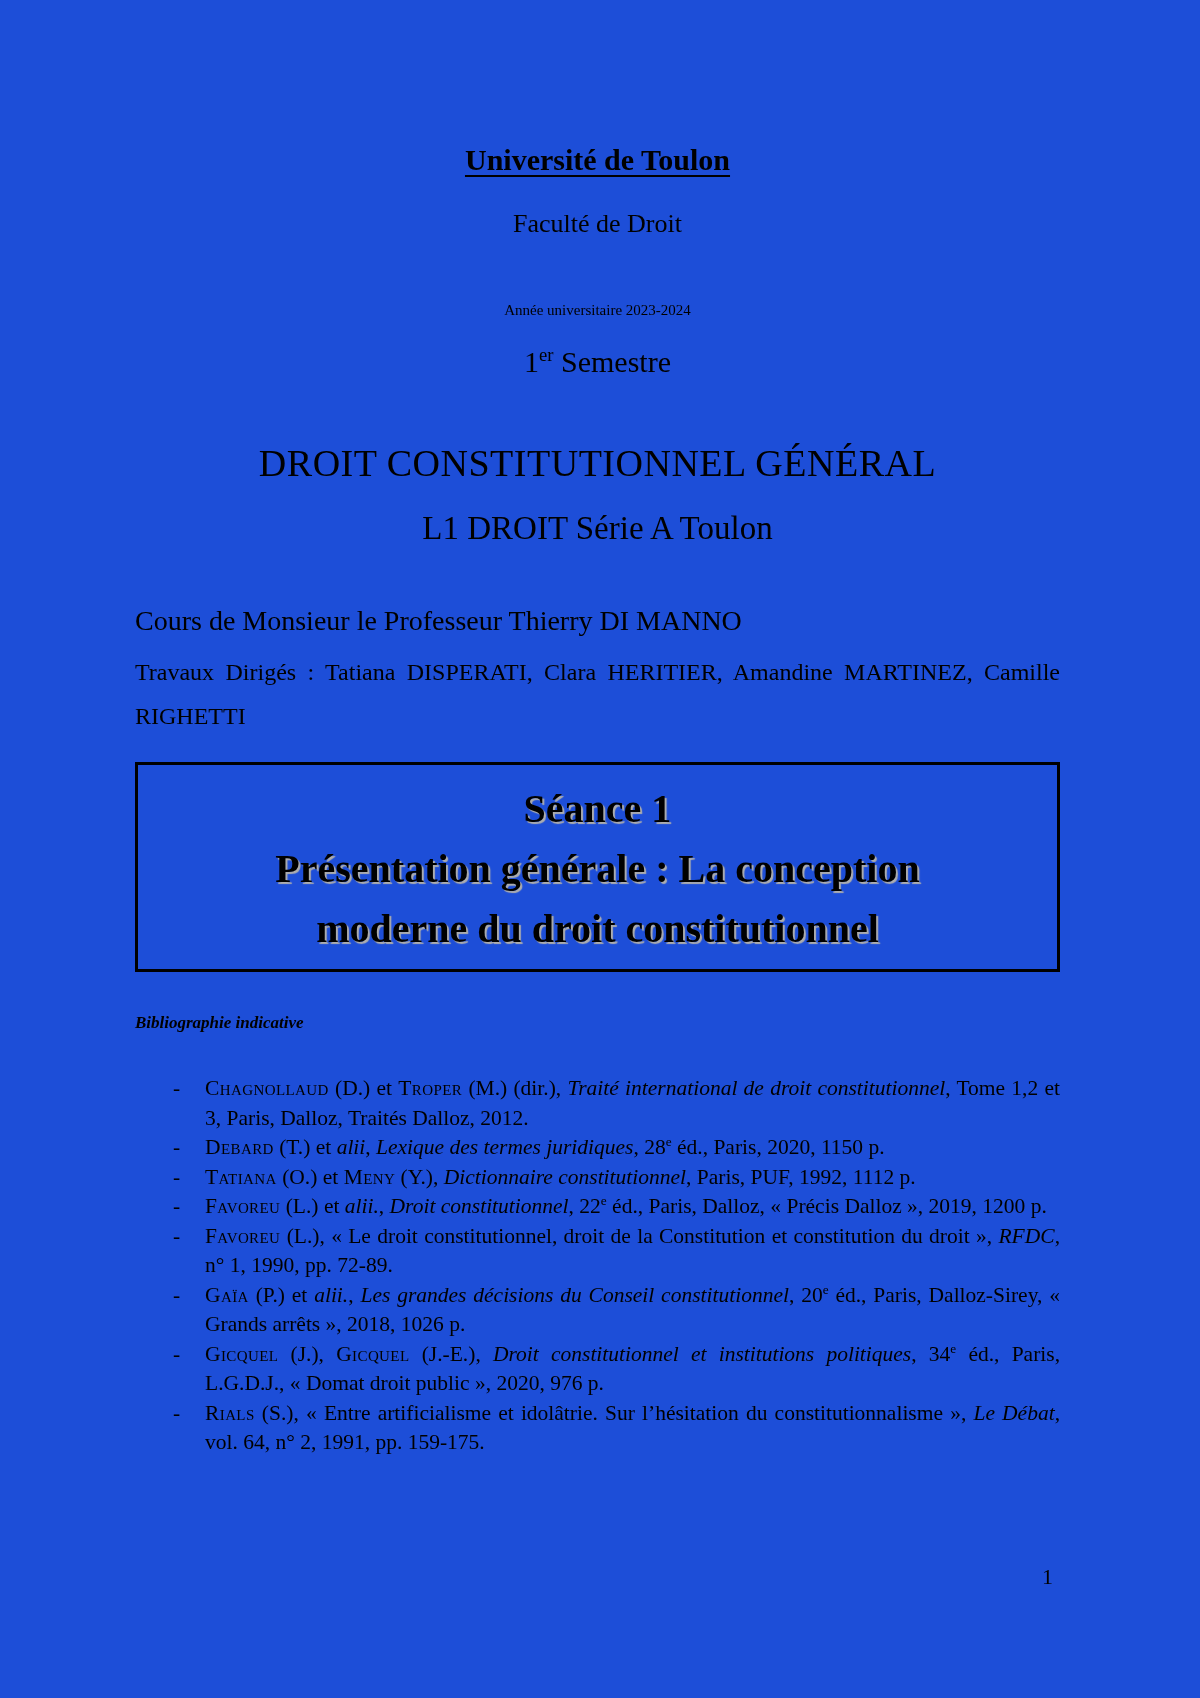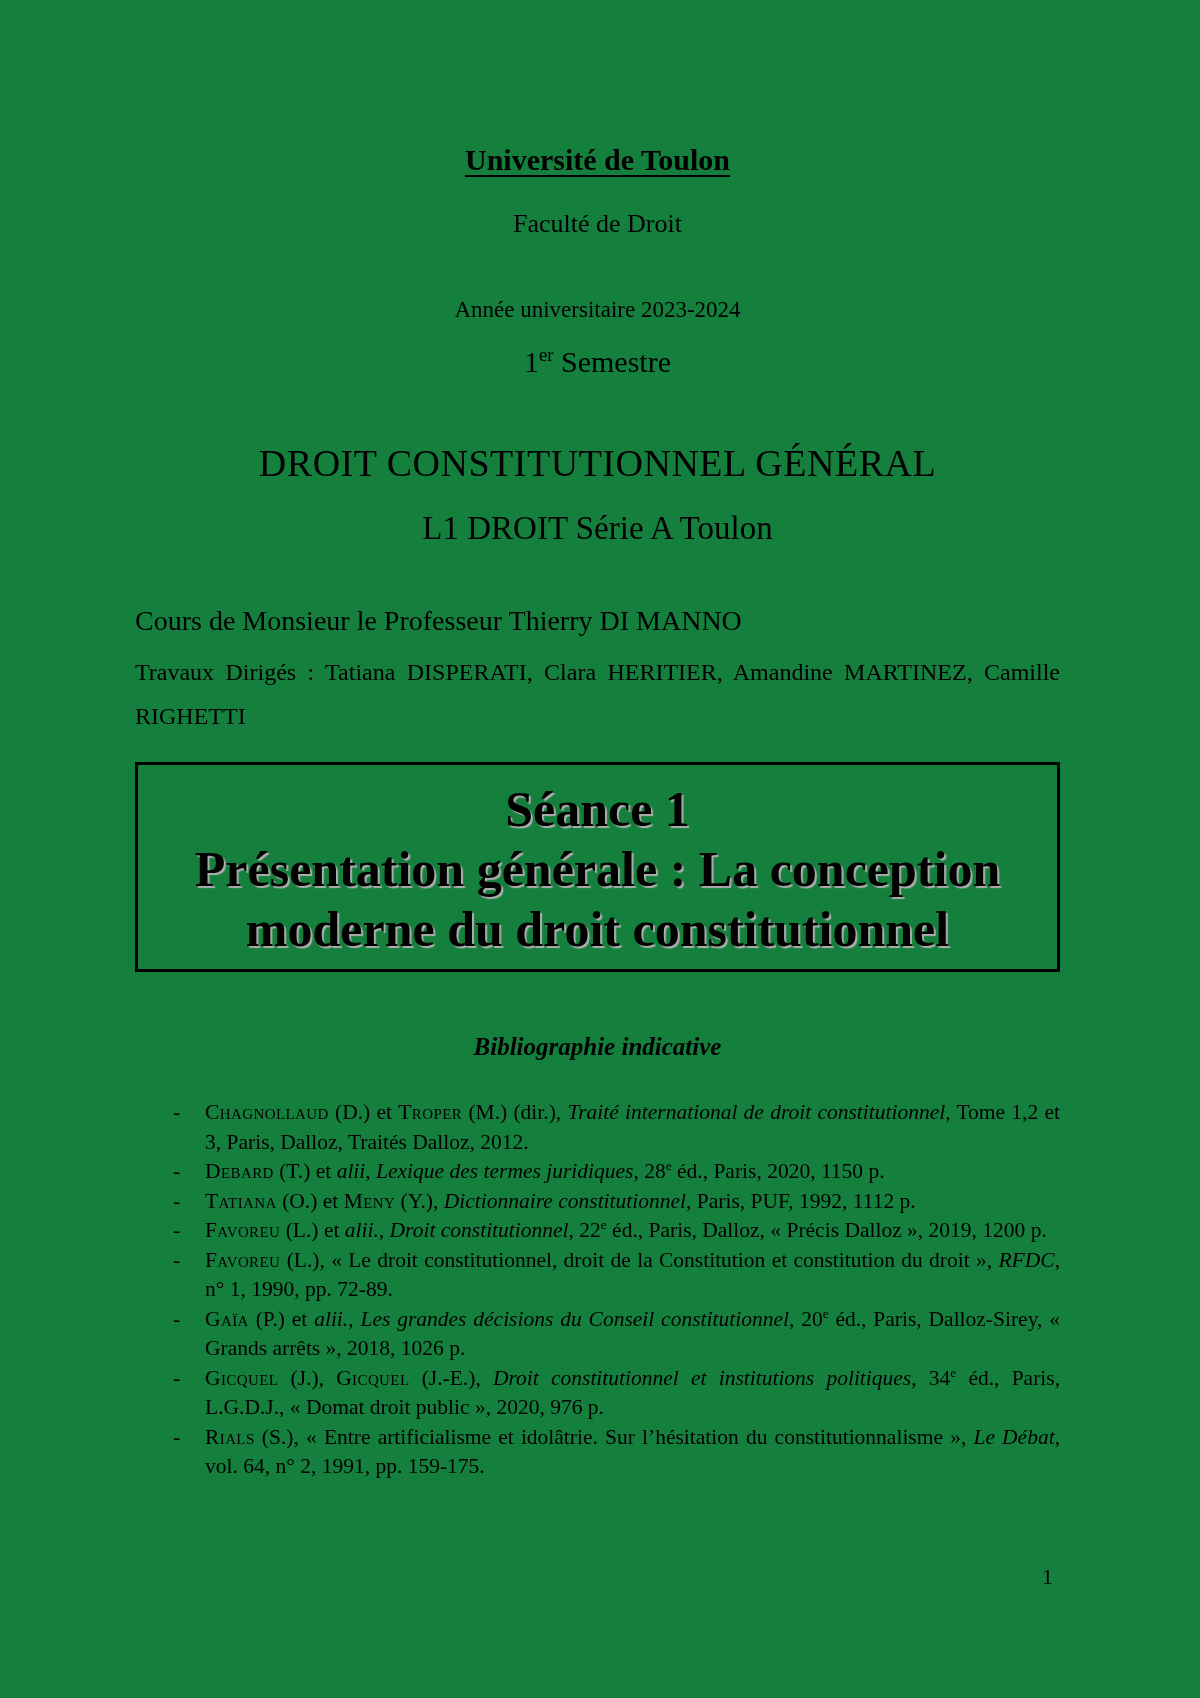--- a/index.html
+++ b/index.html
@@ -1,21 +1,21 @@
 <!DOCTYPE html>
 <html lang="fr"><head>
 <meta charset="utf-8">
 <style>
   html, body { margin: 0; padding: 0; background: #ffffff; }
   .page {
     position: relative;
     width: 1200px;
     height: 1698px;
     margin: 0 auto;
-    background: #15803d;
+    background: #1d4ed8;
     color: #000000;
     font-family: "Liberation Serif", "DejaVu Serif", serif;
     box-sizing: border-box;
     padding: 128px 140px 0 135px;
     overflow: hidden;
   }
   .center { text-align: center; }
   h1, h2, p, ul { margin: 0; padding: 0; font-weight: normal; }
 
   .univ {
@@ -28,21 +28,21 @@
     text-underline-offset: 5px;
   }
   .faculty {
     margin-top: 30px;
     font-size: 26px;
     line-height: 32px;
     font-weight: normal;
   }
   .year {
     margin-top: 56px;
-    font-size: 23px;
+    font-size: 15px;
     line-height: 28px;
   }
   .semester {
     margin-top: 24px;
     font-size: 30px;
     line-height: 28px;
   }
   .semester sup, .bib-item sup {
     font-size: 0.62em;
     line-height: 0;
@@ -71,32 +71,31 @@
     line-height: 44px;
     text-align: justify;
   }
   .session-box {
     margin-top: 24px;
     border: 3px solid #000000;
     padding: 14px 10px 10px 10px;
     text-align: center;
   }
   .session-line {
-    font-size: 50px;
+    font-size: 40px;
     line-height: 60px;
     font-weight: bold;
     text-shadow: 2px 2px 1px #aeaeae;
   }
   .bib-heading {
-    margin-top: 60px;
-    font-size: 25px;
+    margin-top: 36px;
+    font-size: 17px;
     line-height: 30px;
     font-weight: bold;
     font-style: italic;
-    text-align: center;
   }
   .bib-list {
     margin-top: 36px;
     list-style: none;
     font-size: 21.5px;
     line-height: 29.5px;
   }
   .bib-item {
     position: relative;
     padding-left: 70px;

